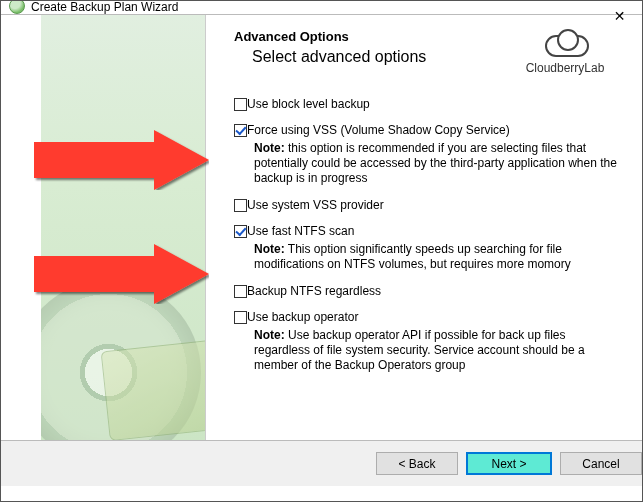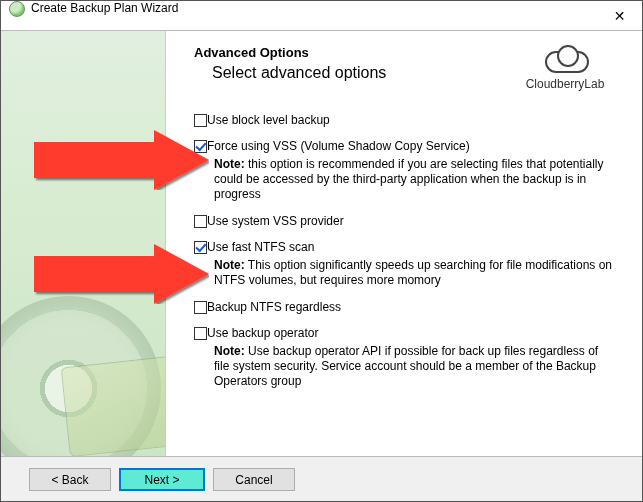--- a/index.html
+++ b/index.html
@@ -8,25 +8,25 @@
     font-family: "Segoe UI", Tahoma, sans-serif;
     font-size: 12px;
     background: #fff;
     color: #000;
     width: 643px;
     height: 502px;
     overflow: hidden;
     border: 1px solid #555;
   }
   .titlebar {
-    height: 30px;
+    height: 14px;
     background: #fff;
     border-bottom: 1px solid #bbb;
     display: flex;
-    align-items: flex-start;
+    align-items: flex-end;
     padding: 0 0 0 8px;
     position: relative;
   }
   .titlebar .appicon {
     width: 16px; height: 16px; margin-right: 6px;
     border-radius: 50%;
     background: radial-gradient(circle at 35% 30%, #cdeac8 40%, #7bbf6a 70%);
     border: 1px solid #5a9a4f;
     display:inline-block;
   }
@@ -35,20 +35,21 @@
     position: absolute; right: 0; top: 0;
     width: 45px; height: 29px;
     display: flex; align-items: center; justify-content: center;
     font-size: 14px; font-family: Arial, sans-serif;
     cursor: pointer;
   }
 
   .body {
     display: flex;
     height: 425px;
+    padding-left: 40px;
   }
   .sidebar {
     width: 165px;
     background: linear-gradient(180deg, #e1efe0 0%, #d8ecd2 40%, #cce5c5 100%);
     position: relative;
     overflow: hidden;
     border-right: 1px solid #ccc;
   }
   .sidebar .disc {
     position:absolute;
@@ -113,21 +114,22 @@
   }
   .opt-label { font-size:12px; }
   .note { margin:4px 0 0 20px; font-size:12px; line-height:1.25; max-width:400px; }
   .note b { font-weight:bold; }
 
   .footer {
     height: 46px;
     border-top:1px solid #bbb;
     display:flex;
     align-items:center;
-    padding: 0 28px;
+    justify-content:flex-end;
+    padding: 0 0;
     gap:8px;
     background:#f0f0f0;
   }
   .btn {
     min-width:82px;
     height:23px;
     font-size:12px;
     border:1px solid #adadad;
     background:#e1e1e1;
     cursor:pointer;

